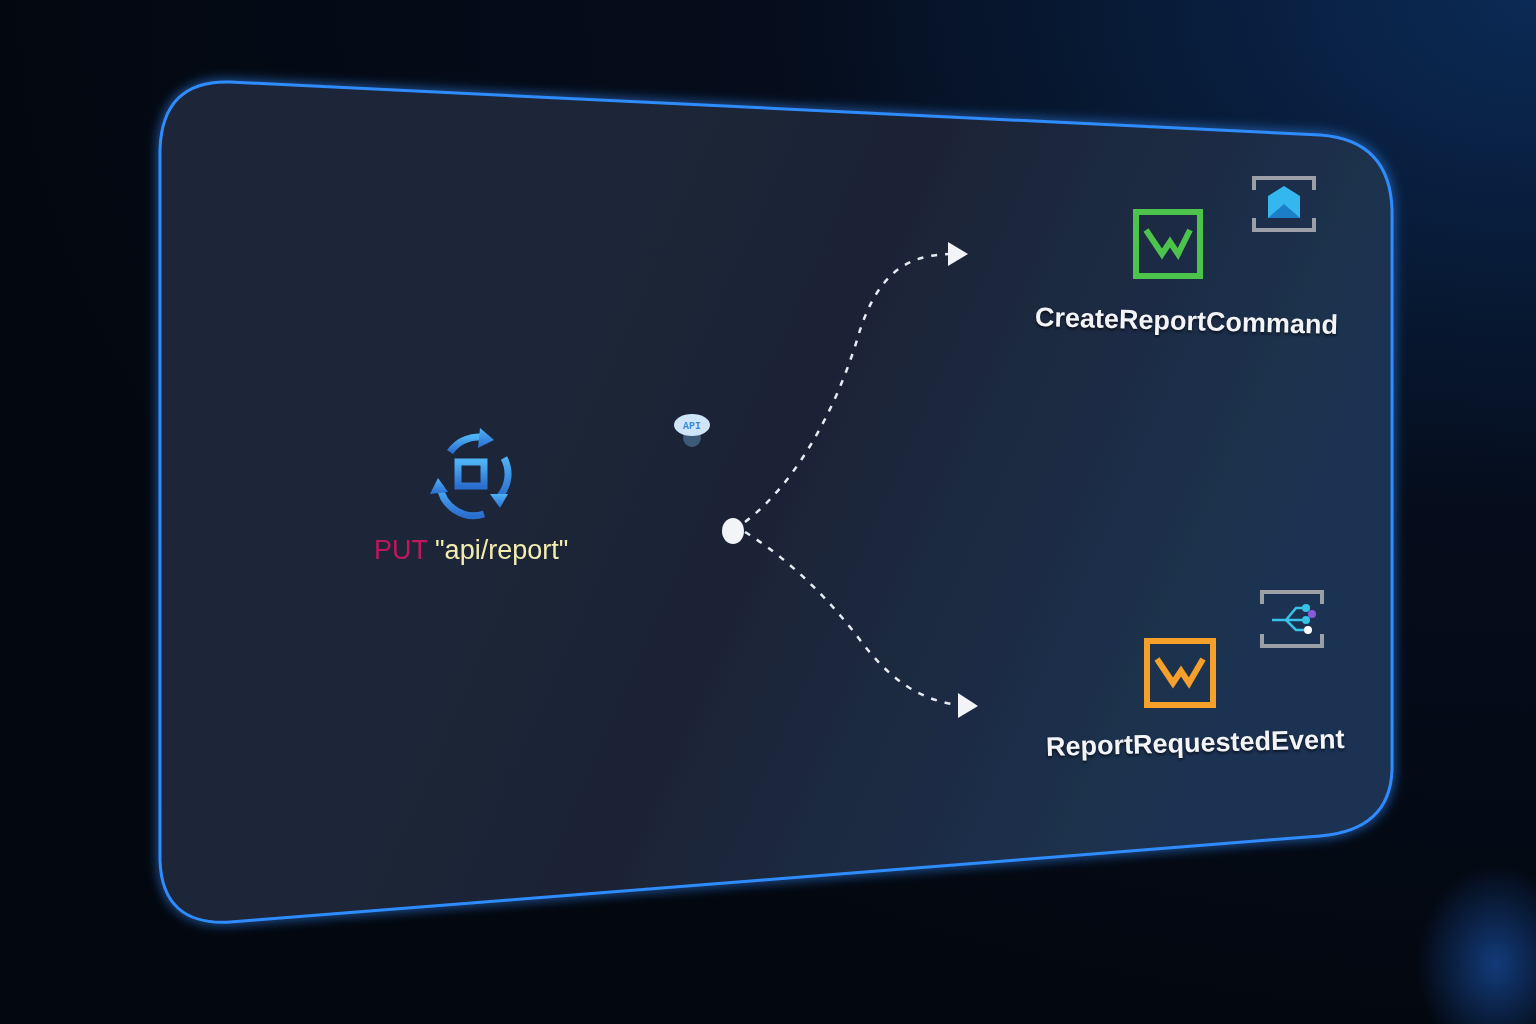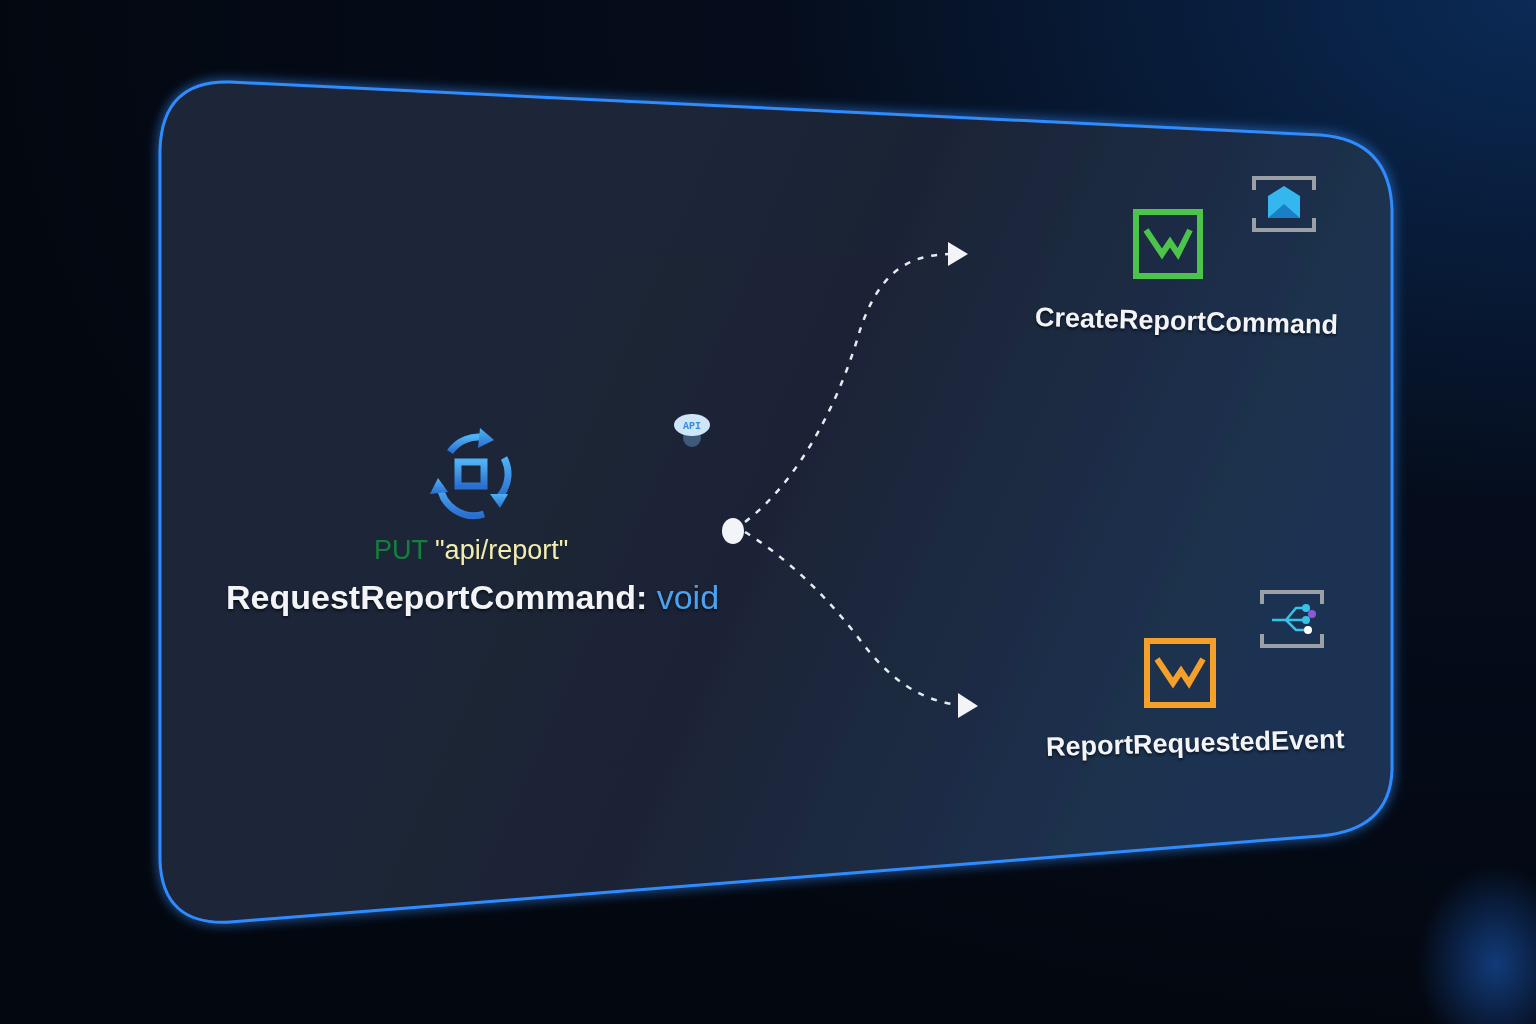--- a/index.html
+++ b/index.html
@@ -56,26 +56,22 @@
       <polygon points="52,4 66,16 50,24" fill="url(#cg)"></polygon>
       <path d="M76 34 A34 34 0 0 1 72 72" fill="none" stroke="url(#cg)" stroke-width="7"></path>
       <polygon points="62,70 80,70 72,84" fill="url(#cg)"></polygon>
       <path d="M56 90 A34 34 0 0 1 12 62" fill="none" stroke="url(#cg)" stroke-width="7"></path>
       <polygon points="2,70 10,54 20,68" fill="url(#cg)"></polygon>
       <rect x="30" y="38" width="26" height="24" fill="none" stroke="url(#cg)" stroke-width="7"></rect>
     </svg>
   </div>
 
   <div class="abs" style="left:374px;top:535px;font-size:27px;white-space:nowrap;">
-    <span style="color:#15803d">PUT</span>
+    <span style="color:#be185d">PUT</span>
     <span style="color:#f3edb0">"api/report"</span>
-  </div>
-  <div class="abs lbl" style="left:226px;top:578px;font-size:34px;">
-    <span>RequestReportCommand:</span>
-    <span style="color:#4aa3f0;font-weight:normal">void</span>
   </div>
 
   <div class="abs" style="left:672px;top:408px;width:40px;height:40px;">
     <svg width="40" height="40" viewBox="0 0 40 40">
       <circle cx="20" cy="30" r="9" fill="#3d5a78"></circle>
       <ellipse cx="20" cy="17" rx="18" ry="11" fill="#cfe6fa"></ellipse>
       <text x="20" y="21" text-anchor="middle" font-size="10" font-weight="bold" fill="#3a8ad8" font-family="Liberation Mono, monospace">API</text>
     </svg>
   </div>
 

